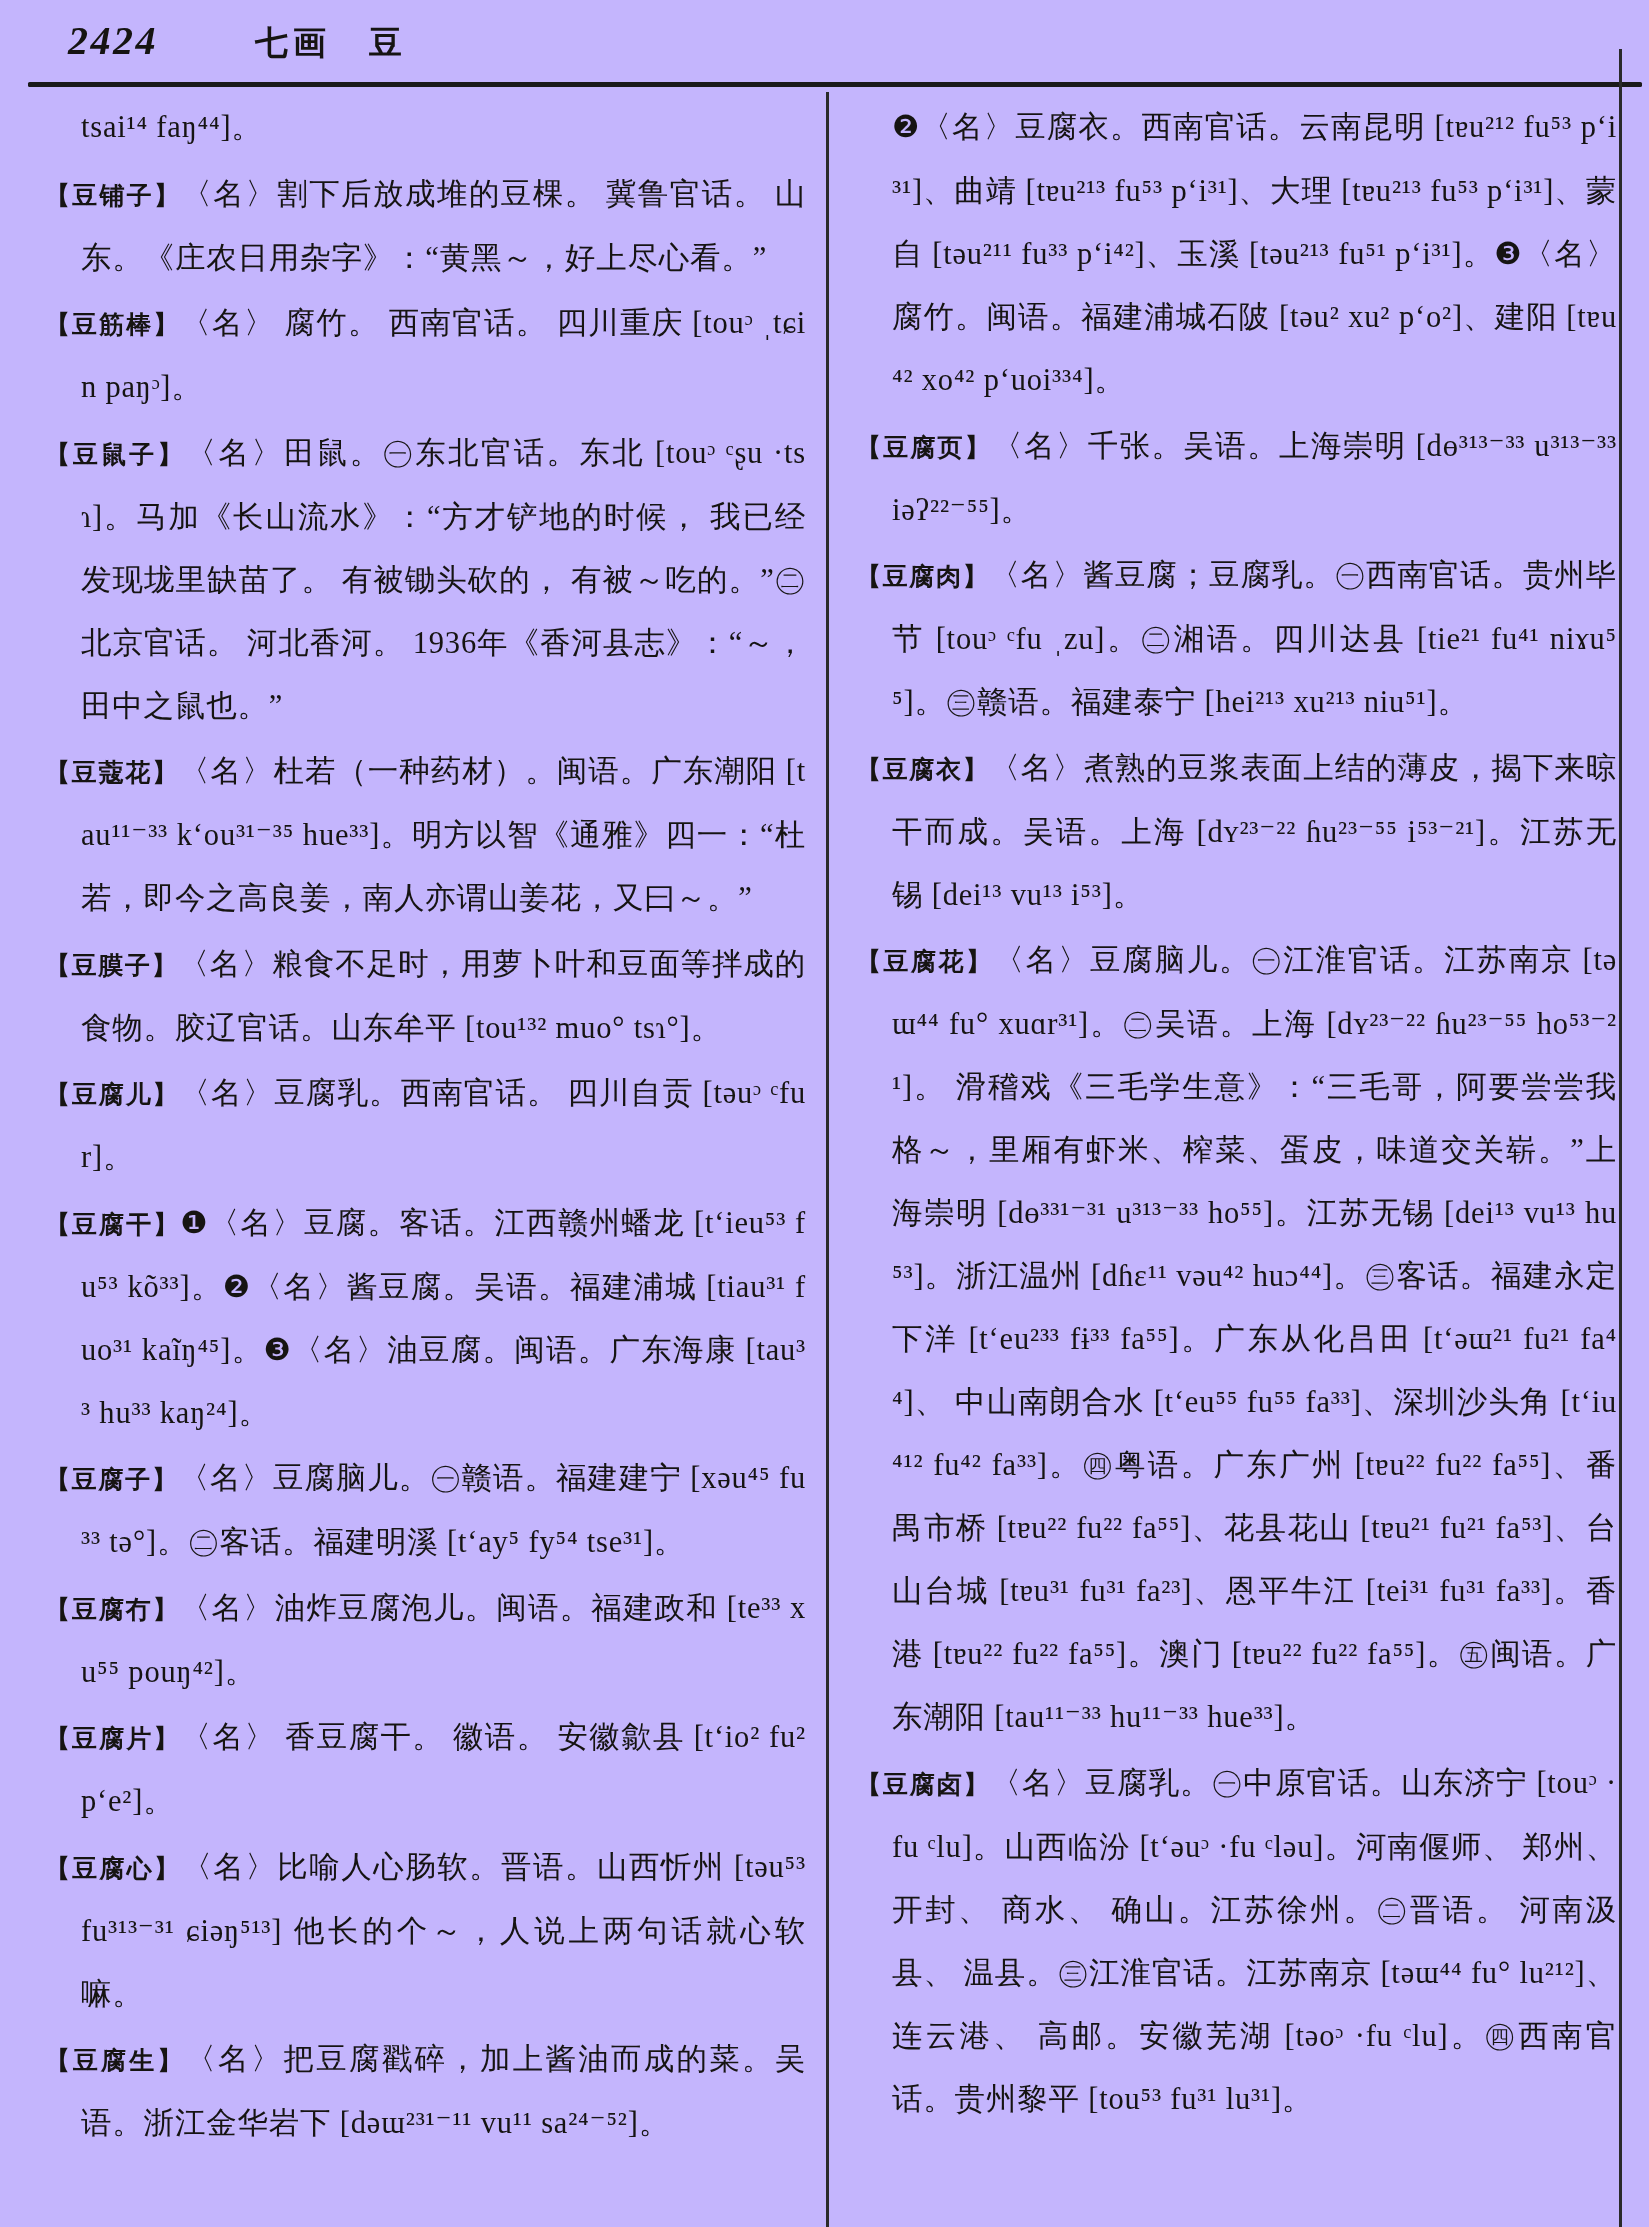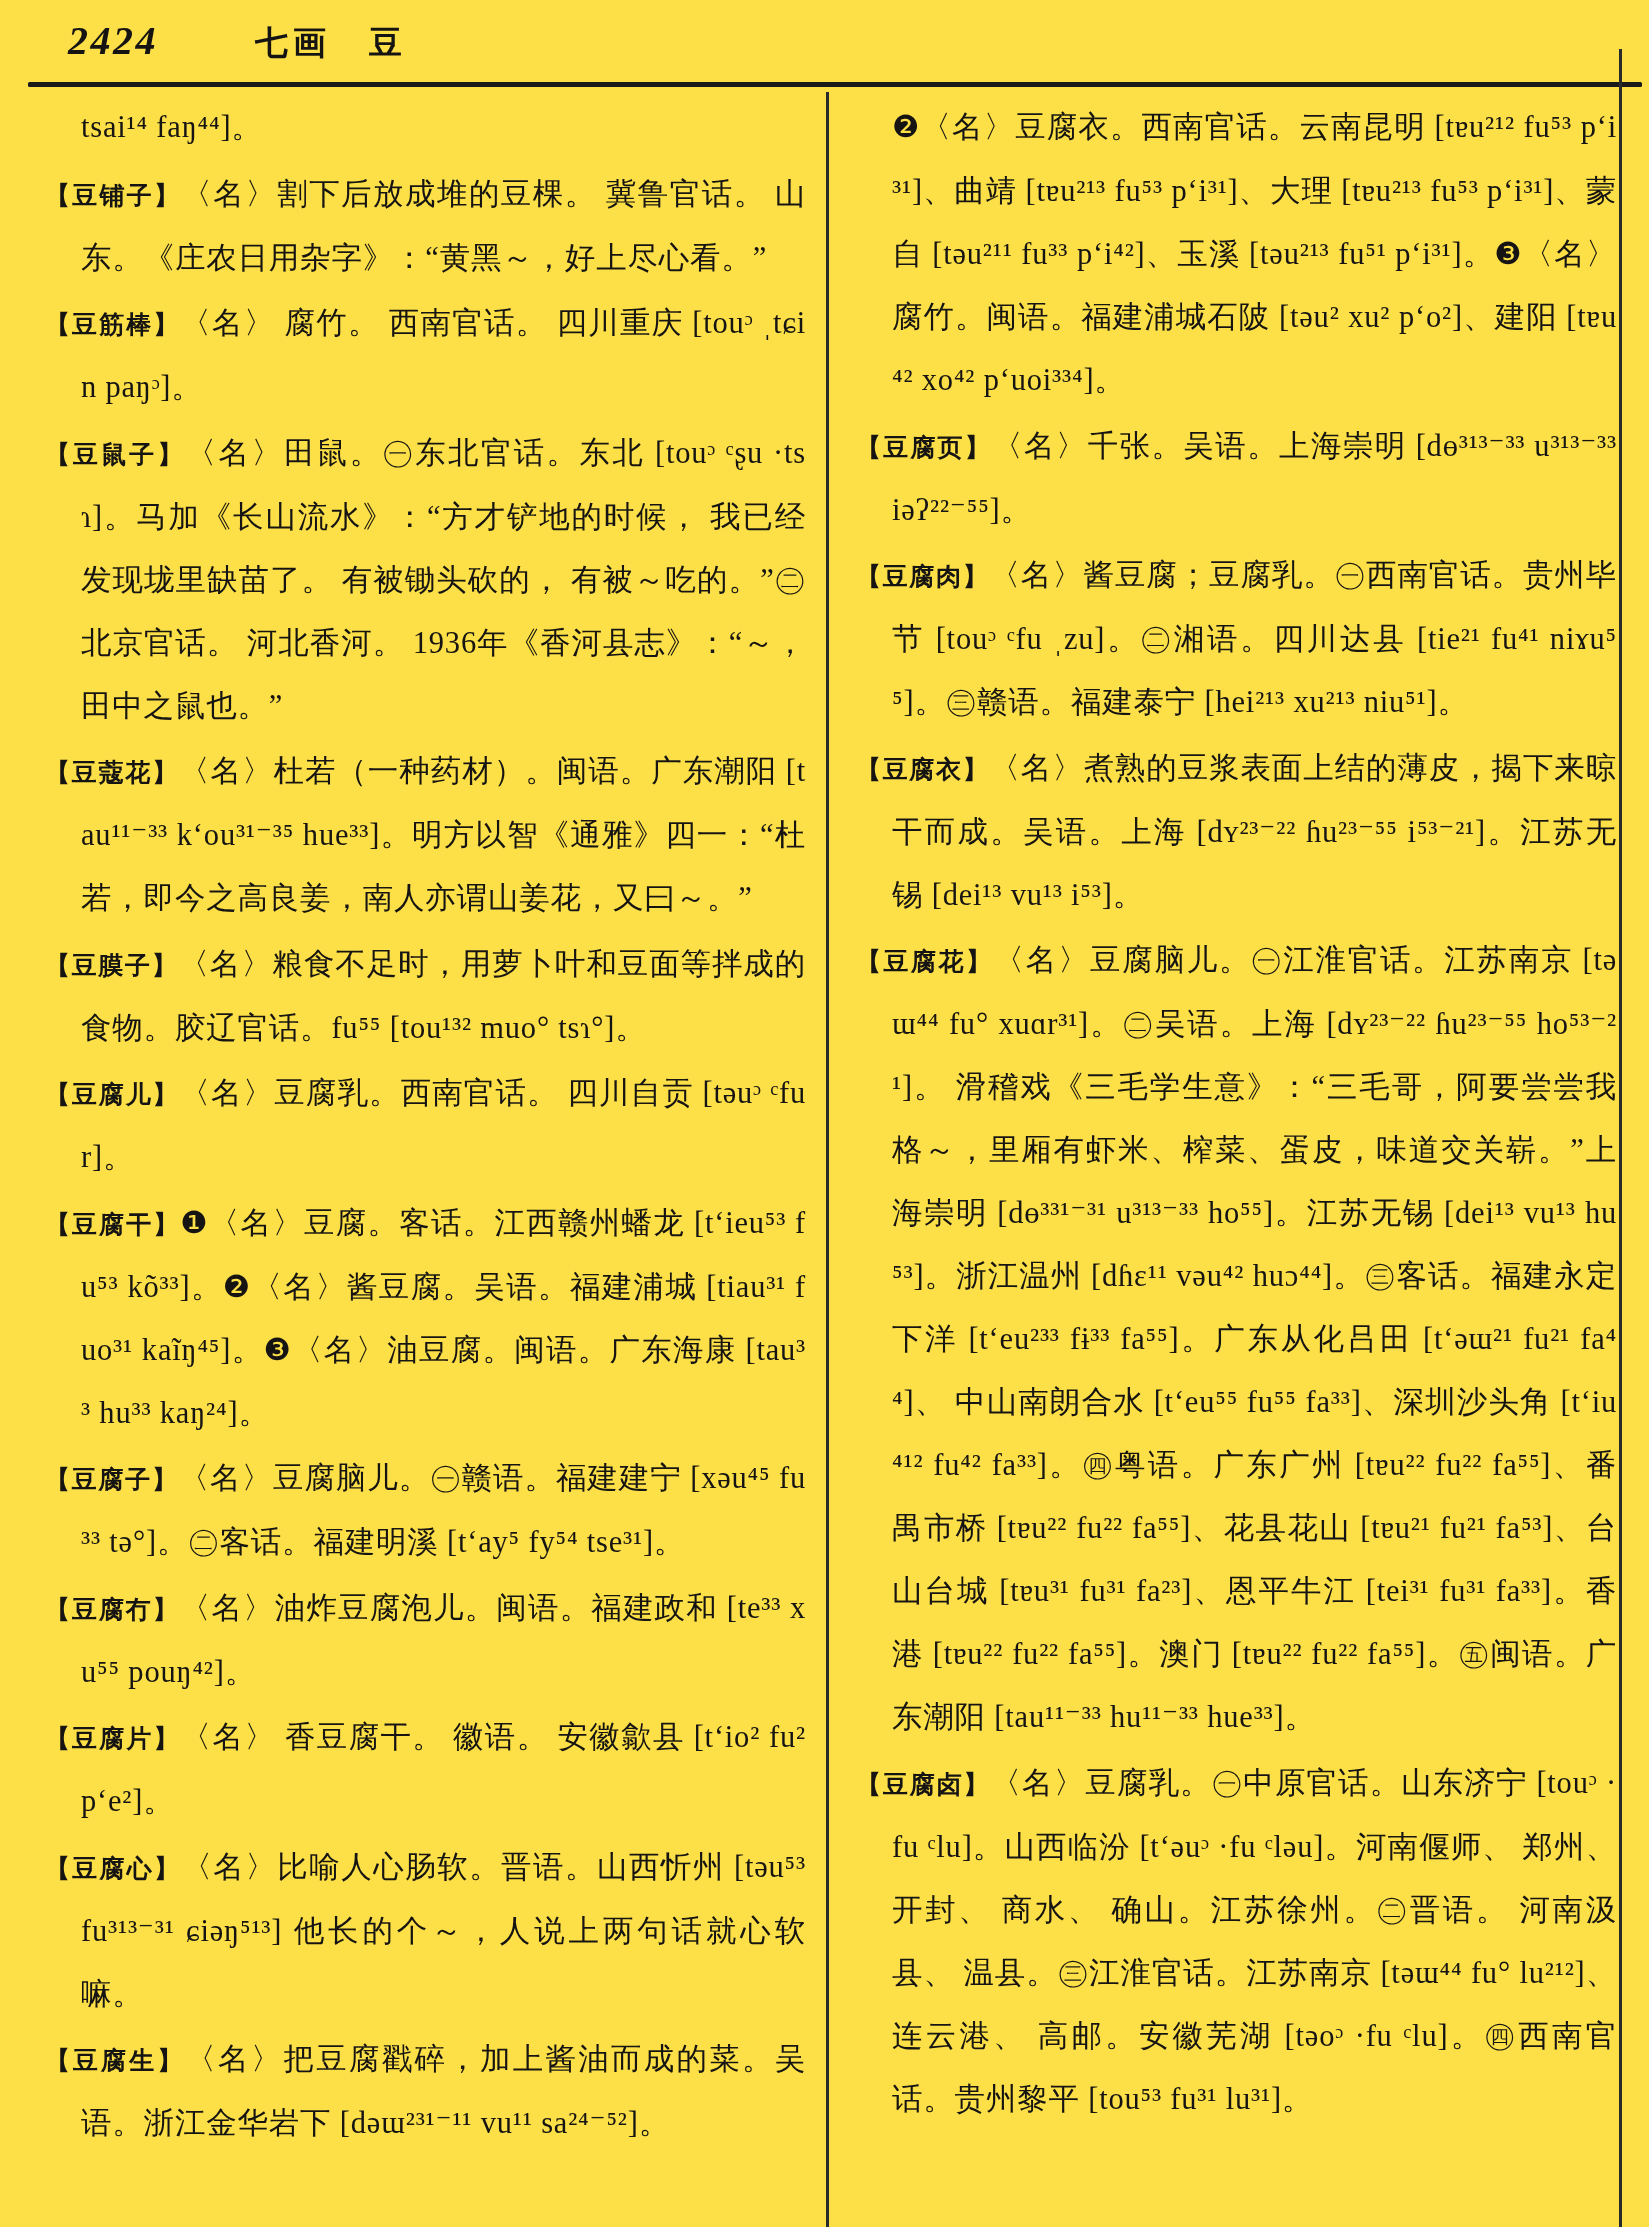--- a/index.html
+++ b/index.html
@@ -1,18 +1,18 @@
 <!DOCTYPE html>
 <html style="font-size:13.2px"><head>
 <meta charset="utf-8">
 <style>
   html,body { margin:0; padding:0; background:#d8d5cd; }
   .page {
     position:relative; width:1650px; height:2227px;
-    background:#fde047; color:#161412; overflow:hidden;
+    background:#c4b5fd; color:#161412; overflow:hidden;
     font-family:"Liberation Serif","DejaVu Serif",serif;
   }
   .header { position:absolute; top:16.5px; left:68px; white-space:nowrap; }
   .pageno { display:inline-block; font-size:40px; font-weight:bold; font-style:italic; letter-spacing:2.5px; }
   .section { display:inline-block; font-size:33px; font-weight:bold; margin-left:97px; letter-spacing:5px; }
   .radical { display:inline-block; font-size:33px; font-weight:bold; margin-left:38px; }
   .hrule  { position:absolute; top:82px; left:28px; width:1614px; height:5px; background:#1a1a1a; border-radius:1.6px; }
   .vdivider { position:absolute; top:92px; left:826px; width:2.5px; height:2135px; background:#2a2a2a; }
   .vright { position:absolute; top:49px; left:1619px; width:2.5px; height:2178px; background:#2a2a2a; }
 
@@ -40,21 +40,21 @@
   <div class="hrule"></div>
   <div class="vdivider"></div>
   <div class="vright"></div>
 
   <div class="col col-left">
     <div class="entry cont"><span class="hw"></span><span class="tx">tsai¹⁴ faŋ⁴⁴]。</span></div>
     <div class="entry"><span class="hw">【豆铺子】</span><span class="tx">〈名〉割下后放成堆的豆棵。 冀鲁官话。 山东。《庄农日用杂字》：“黄黑～，好上尽心看。”</span></div>
     <div class="entry"><span class="hw">【豆筋棒】</span><span class="tx">〈名〉 腐竹。 西南官话。 四川重庆 [touᵓ ˌtɕin paŋᵓ]。</span></div>
     <div class="entry"><span class="hw">【豆鼠子】</span><span class="tx">〈名〉田鼠。㊀东北官话。东北 [touᵓ ᶜʂu ·tsɿ]。马加《长山流水》：“方才铲地的时候， 我已经发现垅里缺苗了。 有被锄头砍的， 有被～吃的。”㊁北京官话。 河北香河。 1936年《香河县志》：“～，田中之鼠也。”</span></div>
     <div class="entry"><span class="hw">【豆蔻花】</span><span class="tx">〈名〉杜若（一种药材）。闽语。广东潮阳 [tau¹¹⁻³³ k‘ou³¹⁻³⁵ hue³³]。明方以智《通雅》四一：“杜若，即今之高良姜，南人亦谓山姜花，又曰～。”</span></div>
-    <div class="entry"><span class="hw">【豆膜子】</span><span class="tx">〈名〉粮食不足时，用萝卜叶和豆面等拌成的食物。胶辽官话。fu⁵⁵ [tou¹³² muo° tsɿ°]。</span></div>
+    <div class="entry"><span class="hw">【豆膜子】</span><span class="tx">〈名〉粮食不足时，用萝卜叶和豆面等拌成的食物。胶辽官话。山东牟平 [tou¹³² muo° tsɿ°]。</span></div>
     <div class="entry"><span class="hw">【豆腐儿】</span><span class="tx">〈名〉豆腐乳。西南官话。 四川自贡 [təuᵓ ᶜfur]。</span></div>
     <div class="entry"><span class="hw">【豆腐干】</span><span class="tx">❶〈名〉豆腐。客话。江西赣州蟠龙 [t‘ieu⁵³ fu⁵³ kõ³³]。❷〈名〉酱豆腐。吴语。福建浦城 [tiau³¹ fuo³¹ kaĩŋ⁴⁵]。❸〈名〉油豆腐。闽语。广东海康 [tau³³ hu³³ kaŋ²⁴]。</span></div>
     <div class="entry"><span class="hw">【豆腐子】</span><span class="tx">〈名〉豆腐脑儿。㊀赣语。福建建宁 [xəu⁴⁵ fu³³ tə°]。㊁客话。福建明溪 [t‘ay⁵ fy⁵⁴ tse³¹]。</span></div>
     <div class="entry"><span class="hw">【豆腐冇】</span><span class="tx">〈名〉油炸豆腐泡儿。闽语。福建政和 [te³³ xu⁵⁵ pouŋ⁴²]。</span></div>
     <div class="entry"><span class="hw">【豆腐片】</span><span class="tx">〈名〉 香豆腐干。 徽语。 安徽歙县 [t‘io² fu² p‘e²]。</span></div>
     <div class="entry"><span class="hw">【豆腐心】</span><span class="tx">〈名〉比喻人心肠软。晋语。山西忻州 [təu⁵³ fu³¹³⁻³¹ ɕiəŋ⁵¹³] 他长的个～，人说上两句话就心软嘛。</span></div>
     <div class="entry"><span class="hw">【豆腐生】</span><span class="tx">〈名〉把豆腐戳碎，加上酱油而成的菜。吴语。浙江金华岩下 [dəɯ²³¹⁻¹¹ vu¹¹ sa²⁴⁻⁵²]。</span></div>
     <div class="entry"></div>
 
   </div>

